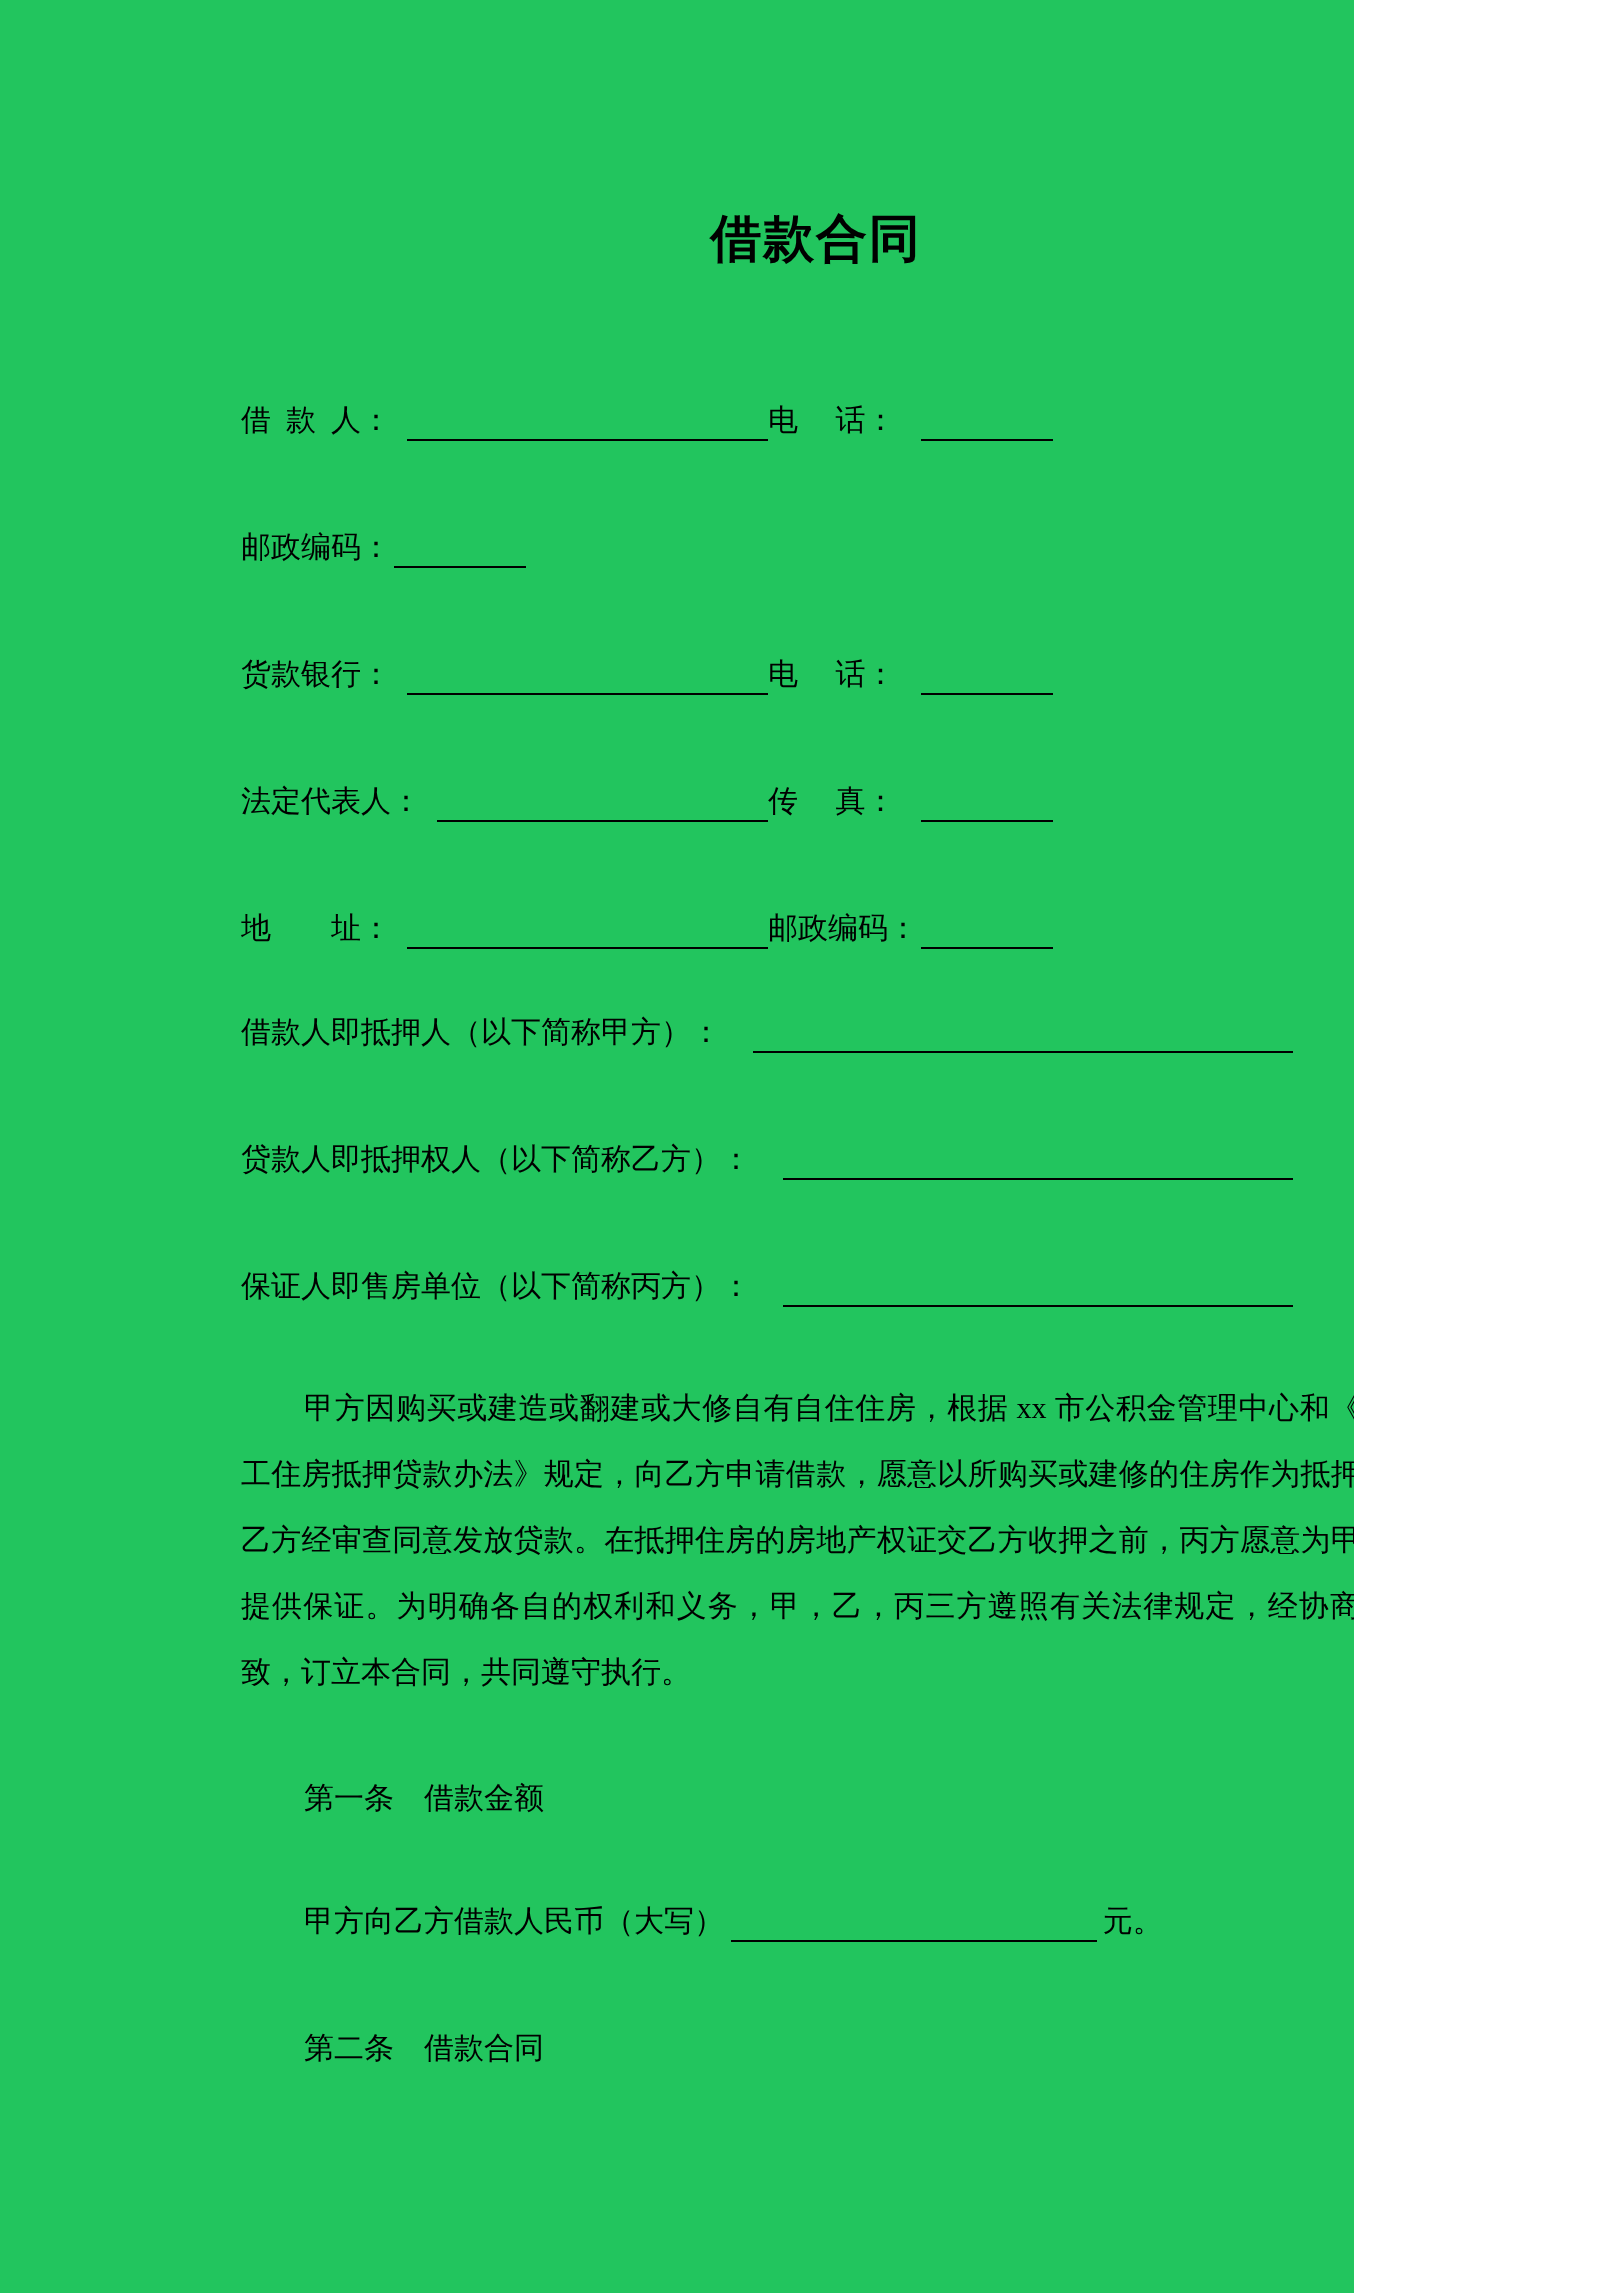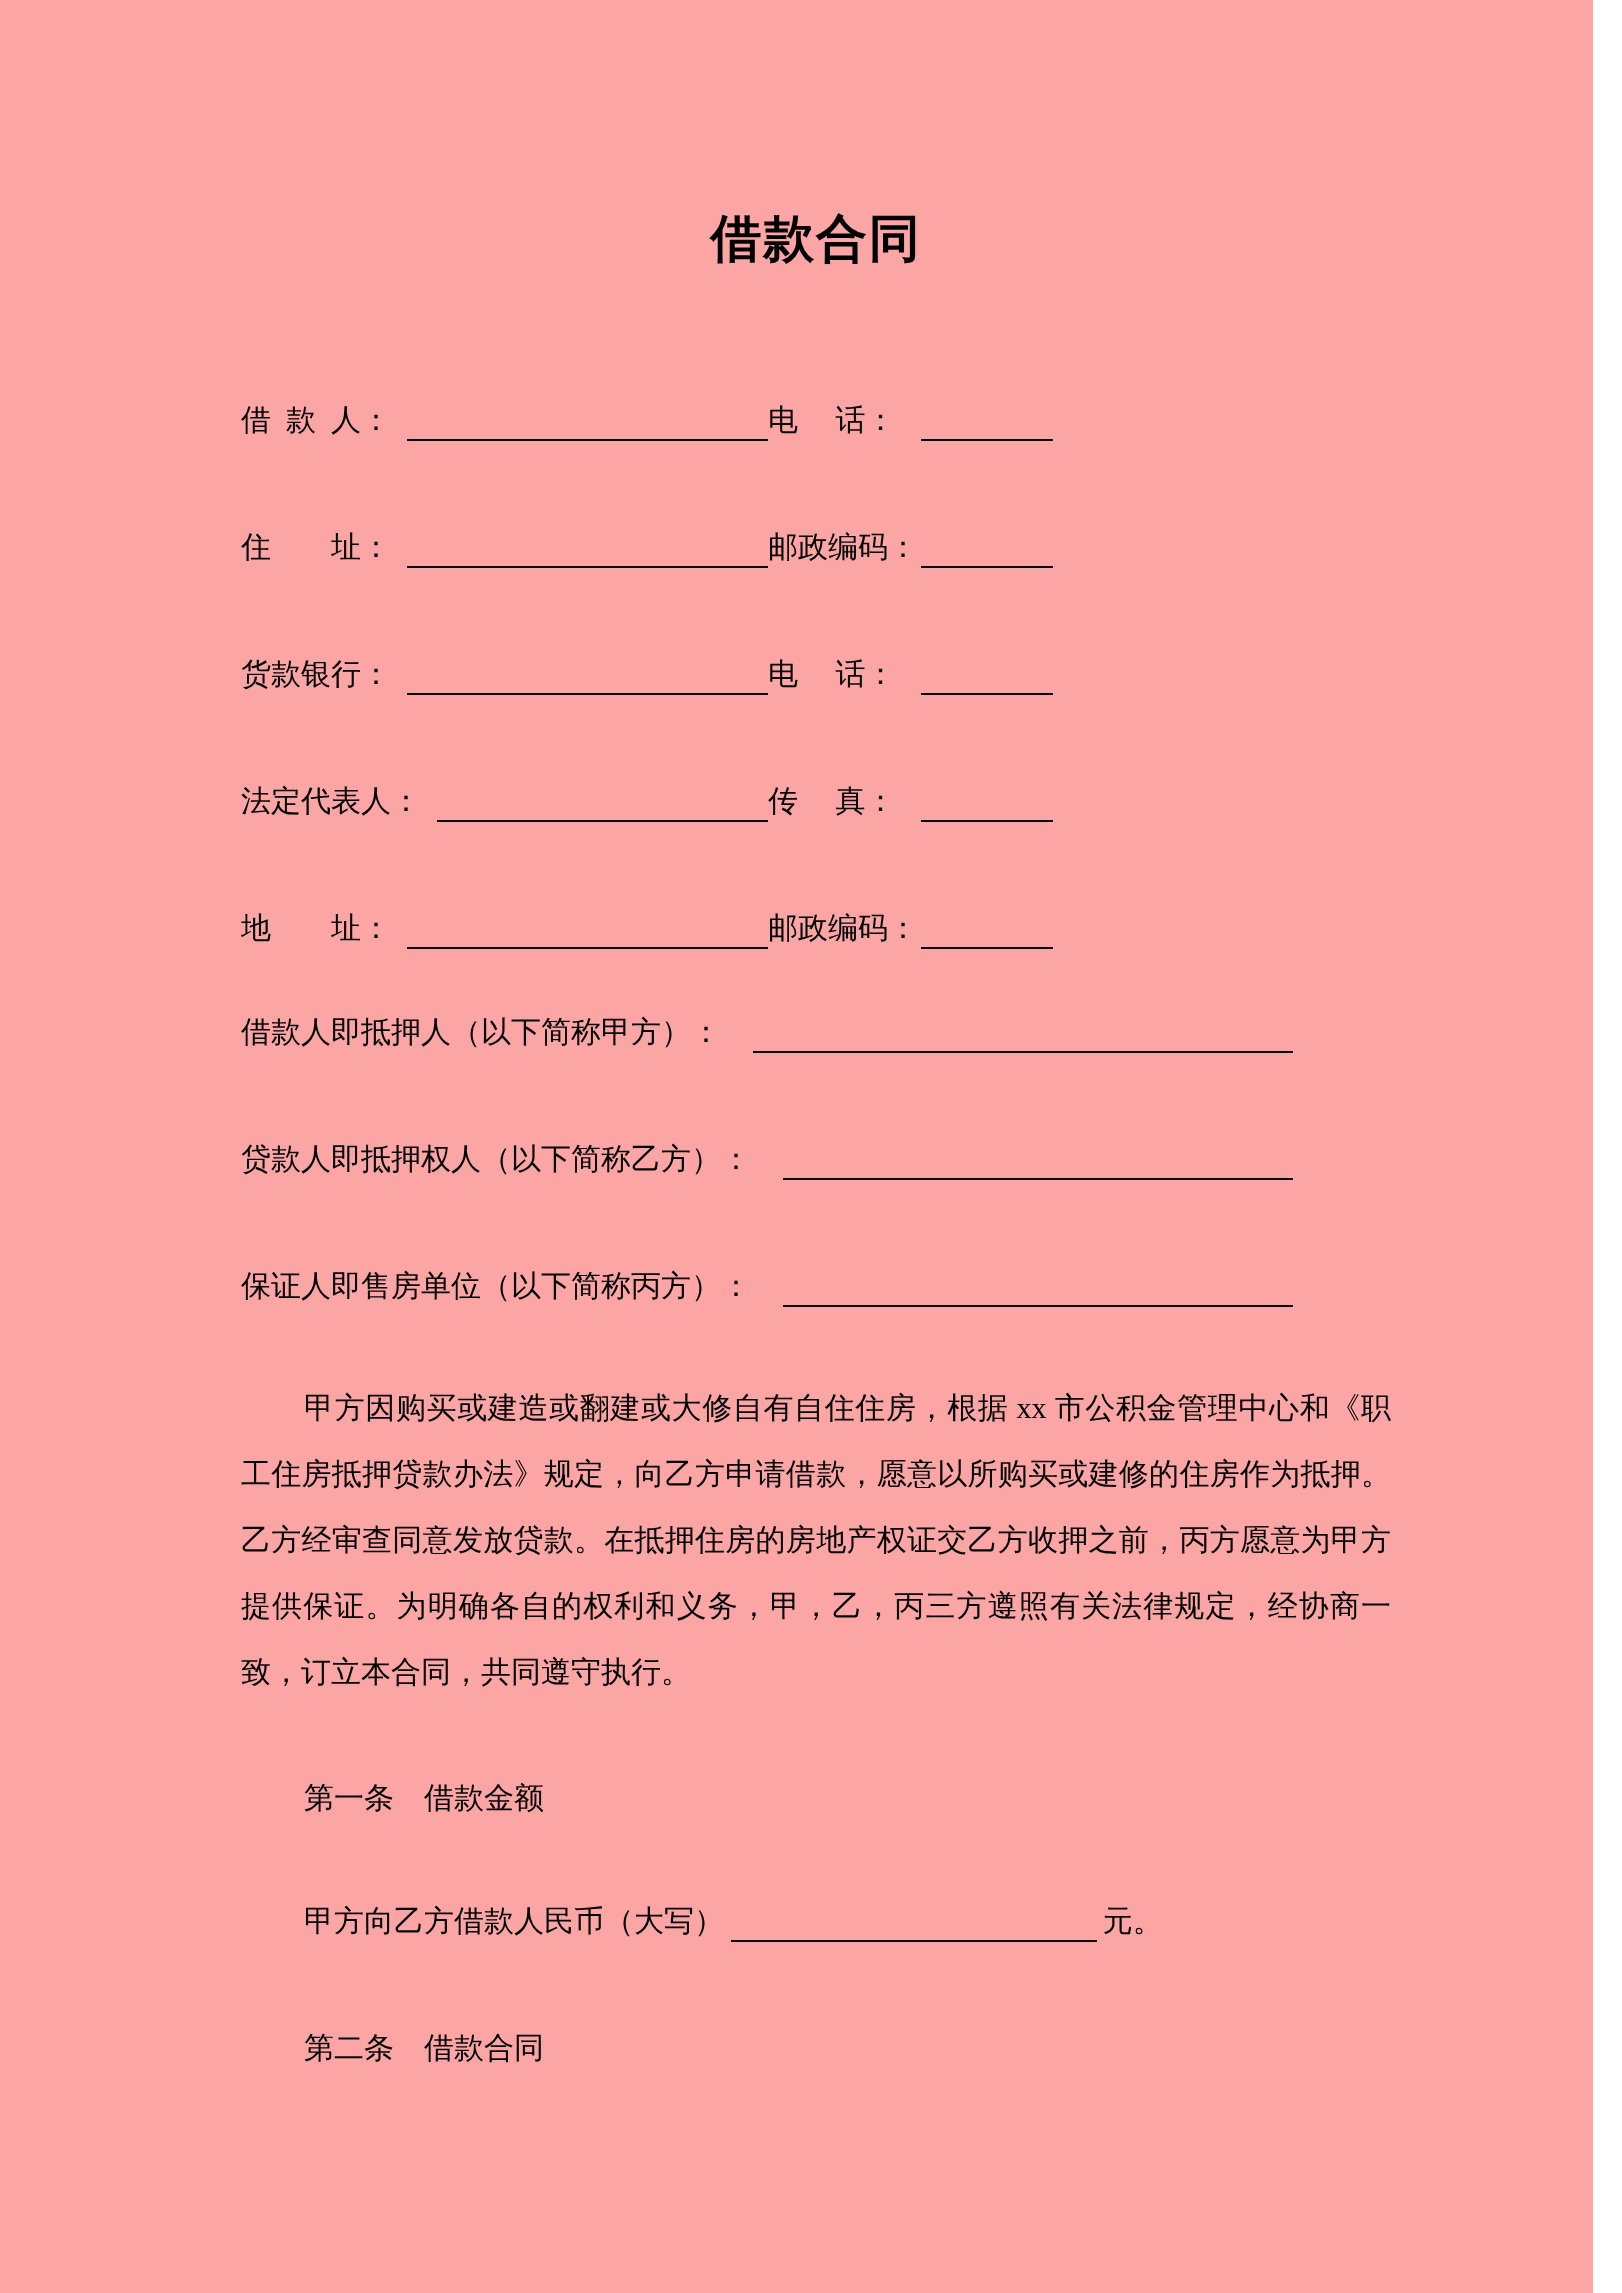--- a/index.html
+++ b/index.html
@@ -1,21 +1,21 @@
 <!DOCTYPE html>
 <html style="font-size:14.5px"><head>
 <meta charset="utf-8">
 <style>
   * { margin: 0; padding: 0; box-sizing: border-box; }
   html, body { background: #ffffff; }
   .page {
     position: relative;
-    width: 1593px;
+    width: 1354px;
     height: 2294px;
-    background: #fca5a5;
+    background: #22c55e;
     font-family: "Liberation Serif", "DejaVu Serif", serif;
     color: #000000;
     overflow: hidden;
   }
   .content {
     position: absolute;
     left: 241px;
     top: 0;
     width: 1150px;
     padding-top: 205px;
@@ -93,24 +93,20 @@
     <div class="row first">
       <div class="f1">
         <span class="lbl">借  款  人：</span>
         <span class="line"></span>
       </div>
       <span class="lbl2">电　 话：</span>
       <span class="line line2"></span>
     </div>
 
     <div class="row">
-      <div class="f1">
-        <span class="lbl">住　　址：</span>
-        <span class="line"></span>
-      </div>
       <span class="lbl2">邮政编码：</span>
       <span class="line line2"></span>
     </div>
 
     <div class="row">
       <div class="f1">
         <span class="lbl">货款银行：</span>
         <span class="line"></span>
       </div>
       <span class="lbl2">电　 话：</span>

